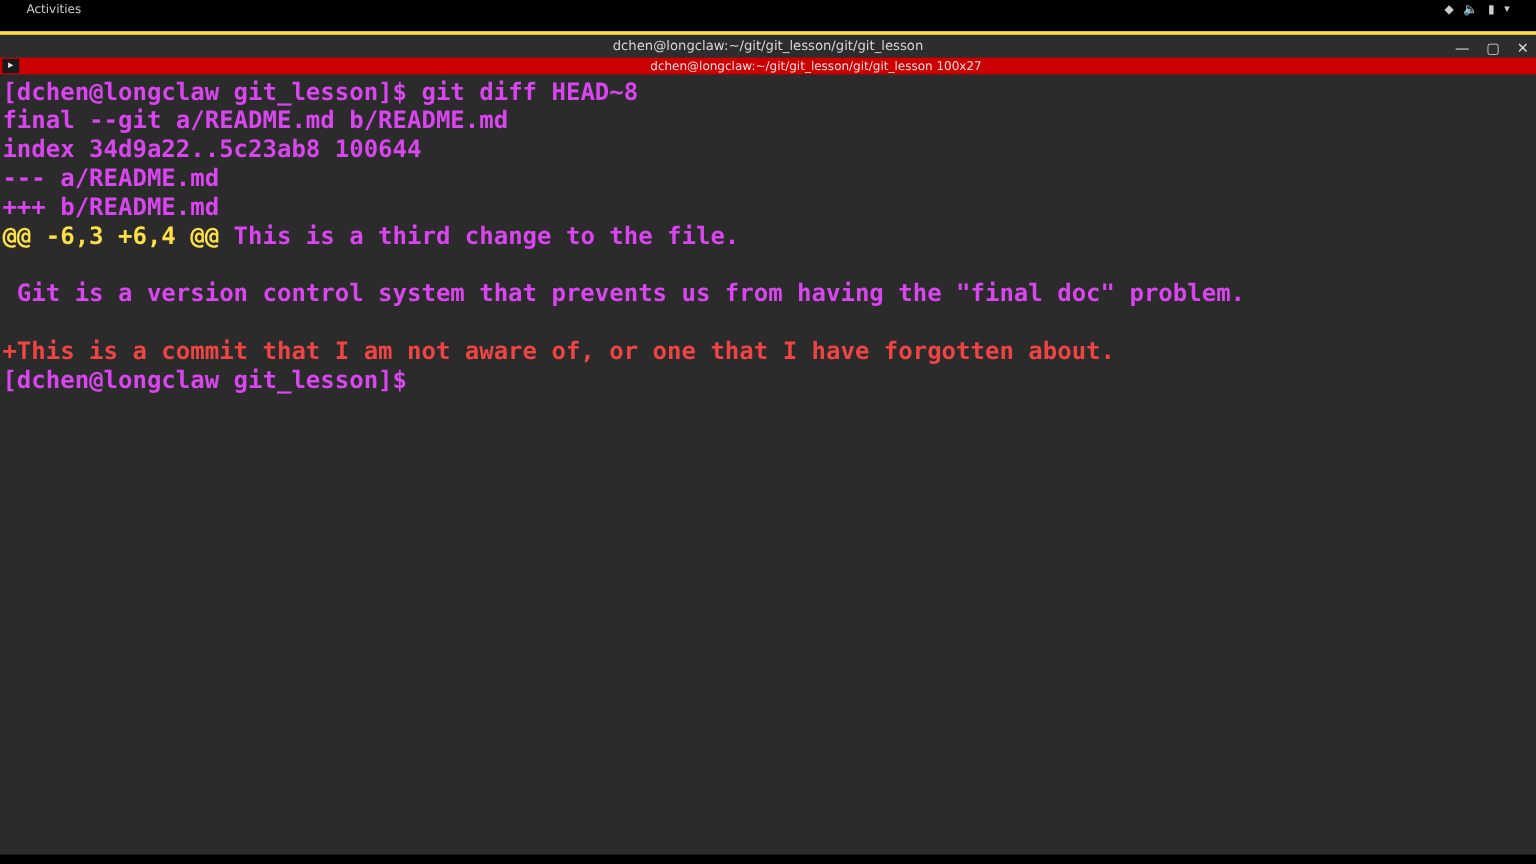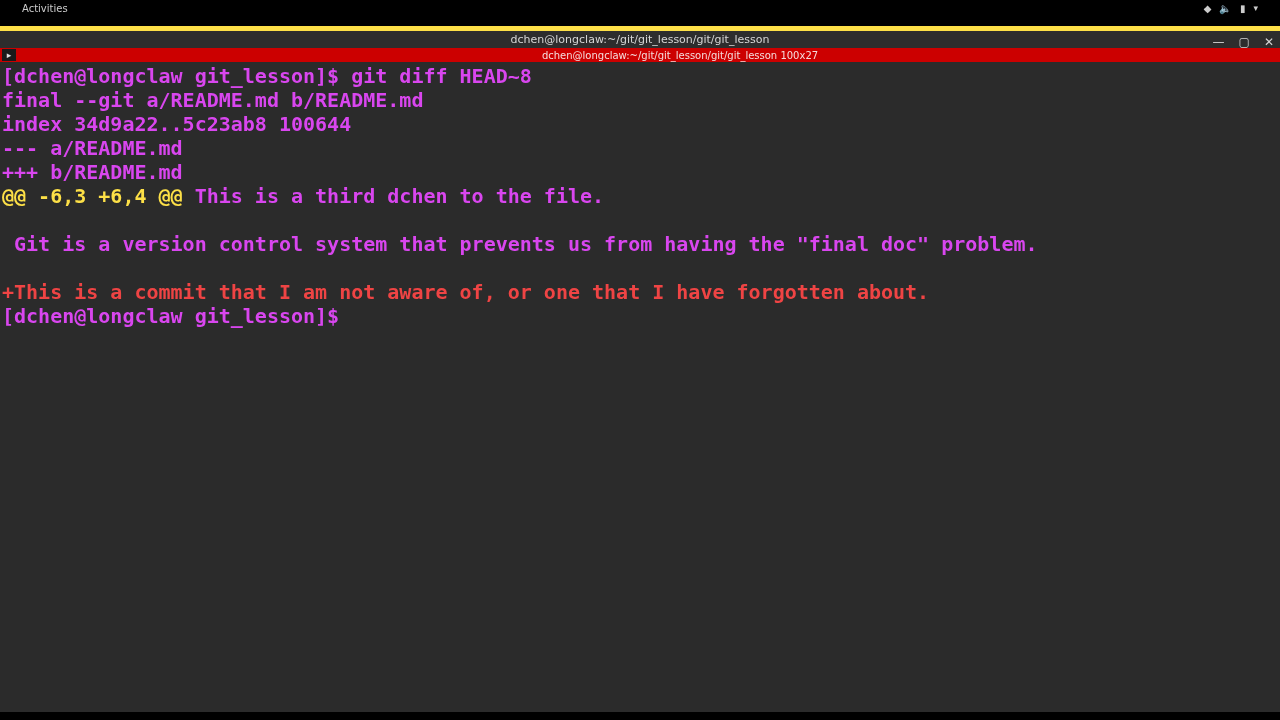--- a/index.html
+++ b/index.html
@@ -34,21 +34,21 @@
   .window {
     position: absolute;
     left: 0px;
     top: 10px;
     width: 1280px;
     background: #2b2b2b;
   }
   .titlebar {
     height: 22px;
     background: #2d2d2d;
-    border-top: 5px solid #fde047;
+    border-top: 3px solid #fde047;
     display: flex;
     align-items: center;
     justify-content: center;
     position: relative;
     font-size: 11px;
     color: #d6d6d6;
   }
   .titlebar .controls {
     position: absolute;
     right: 6px;
@@ -139,21 +139,21 @@
     <div class="tab-strip">
       <div class="newtab">▸</div>
       <div class="tab-title">dchen@longclaw:~/git/git_lesson/git/git_lesson 100x27</div>
     </div>
 
     <div class="term"><span class="row"><span class="c-white">[dchen@longclaw git_lesson]$ </span><span class="c-white">git diff HEAD~8</span></span>
 <span class="row c-white">final --git a/README.md b/README.md</span>
 <span class="row c-white">index 34d9a22..5c23ab8 100644</span>
 <span class="row c-white">--- a/README.md</span>
 <span class="row c-white">+++ b/README.md</span>
-<span class="row"><span class="c-cyan">@@ -6,3 +6,4 @@</span><span class="c-white"> This is a third dchen to the file.</span></span>
+<span class="row"><span class="c-cyan">@@ -6,3 +6,4 @@</span><span class="c-white"> This is a third change to the file.</span></span>
 <span class="row c-white"> </span>
 <span class="row c-white"> Git is a version control system that prevents us from having the "final doc" problem.</span>
 <span class="row c-white"> </span>
 <span class="row c-green">+This is a commit that I am not aware of, or one that I have forgotten about.</span>
 <span class="row"><span class="c-white">[dchen@longclaw git_lesson]$ </span><span class="cursor"></span></span></div>
 
   </div>
 </div>
 
 </body></html>

